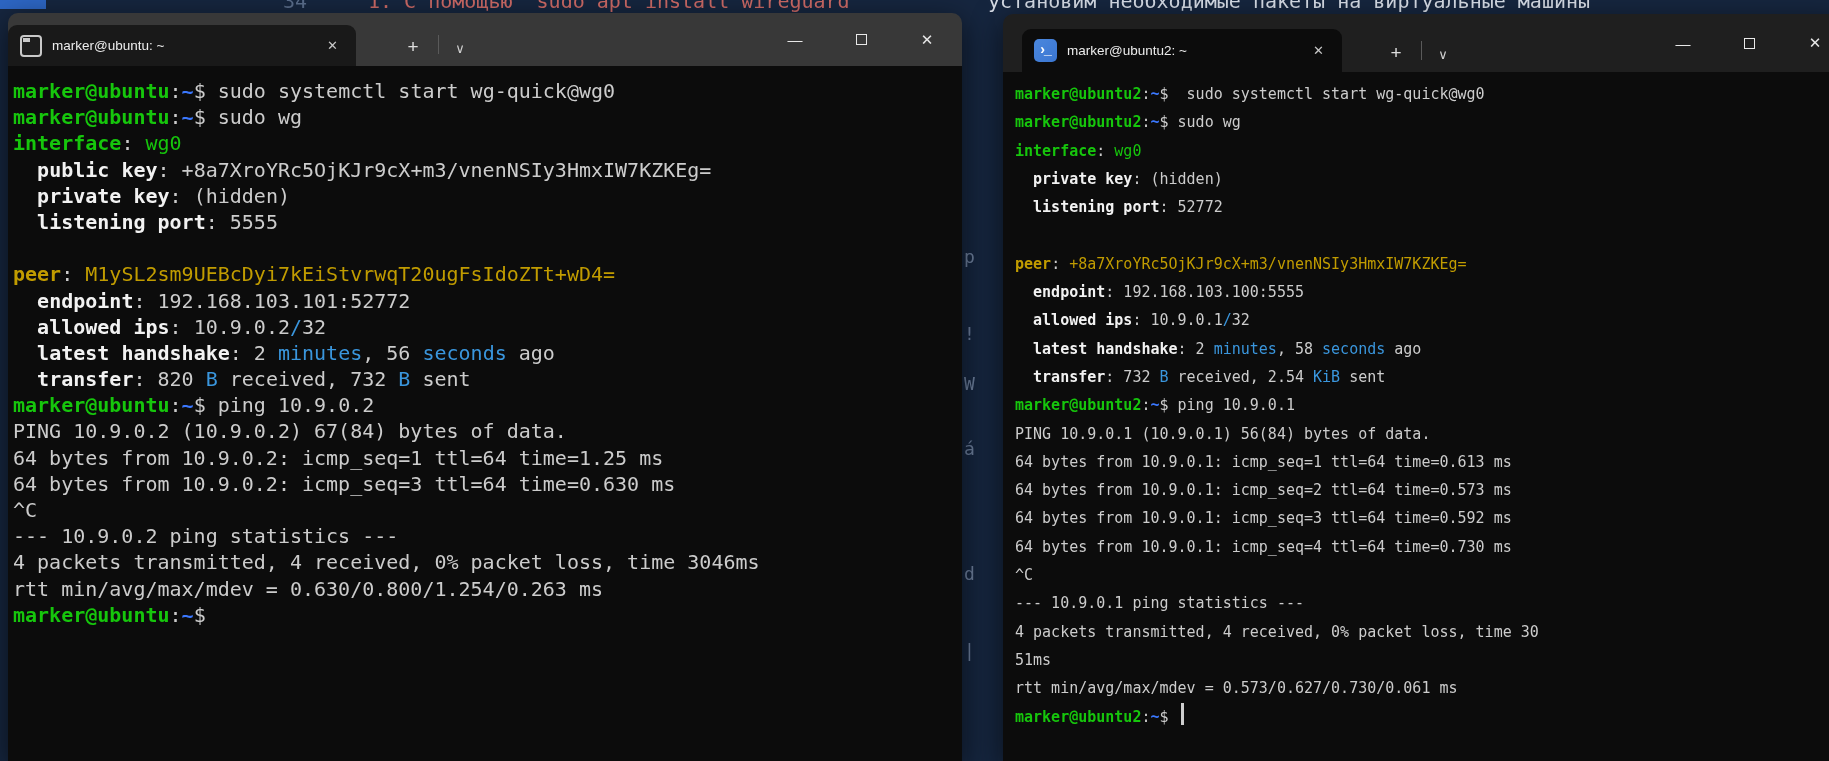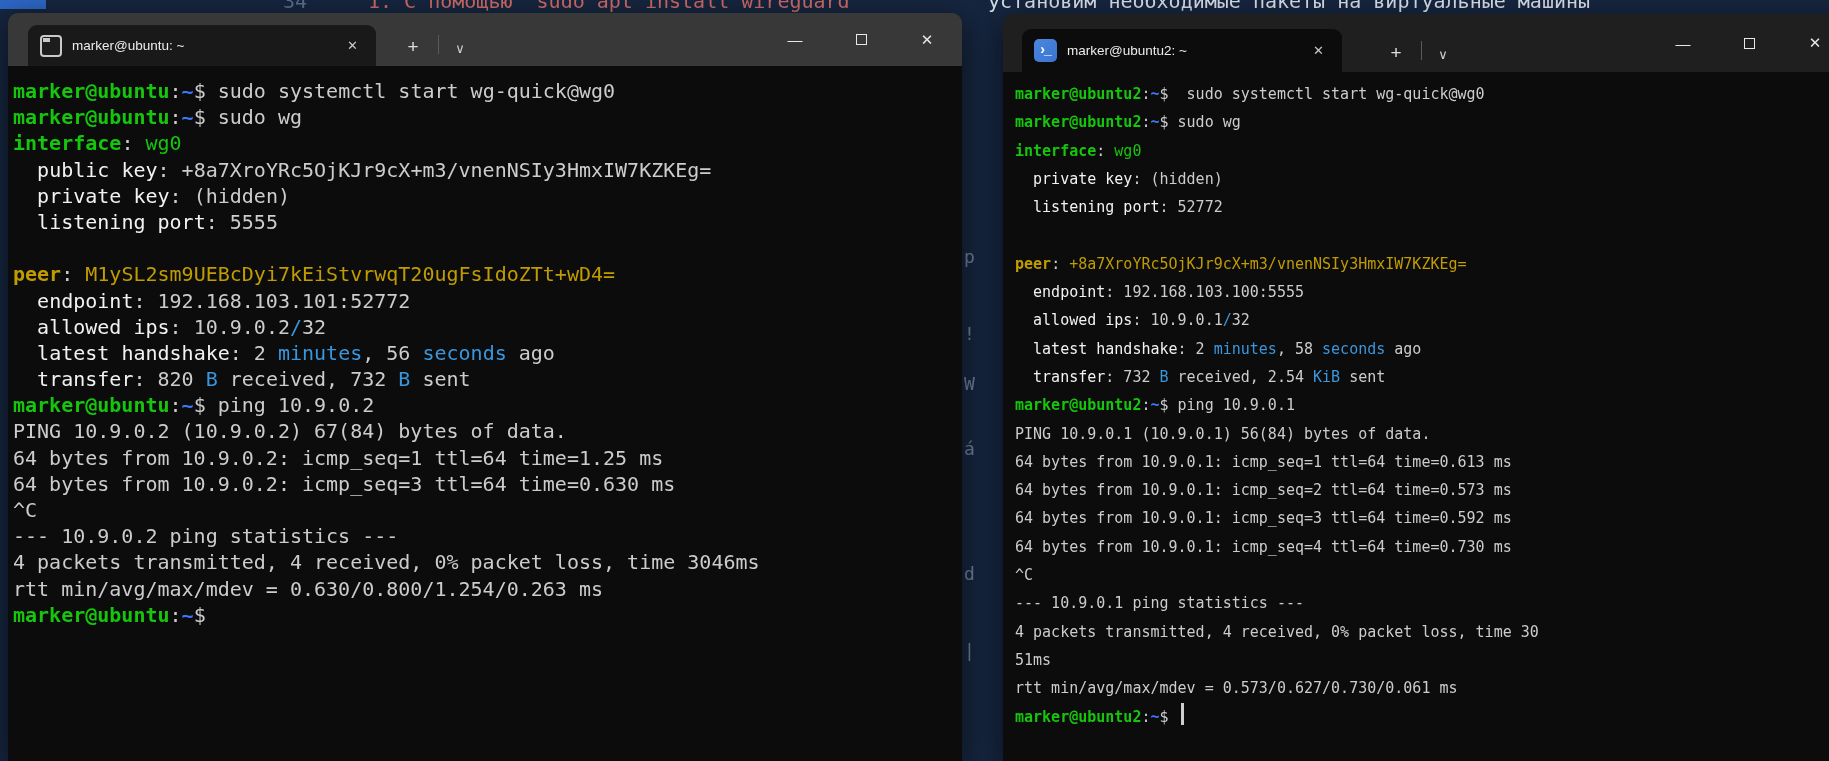--- a/index.html
+++ b/index.html
@@ -27,21 +27,21 @@
   
   .window{position:absolute;border-radius:10px 10px 0 0;box-shadow:0 8px 30px rgba(0,0,0,.6);}
   .win-left{left:8px;top:13px;width:954px;height:748px;}
   .win-right{left:984px;top:14px;width:845px;height:747px;margin-left:19px;}
 
   .titlebar{position:relative;border-radius:10px 10px 0 0;}
   .win-left  .titlebar{height:53px;background:var(--left-titlebar);}
   .win-right .titlebar{height:58px;background:var(--right-titlebar);}
 
   .tab{position:absolute;bottom:0;display:flex;align-items:center;border-radius:9px 9px 0 0;padding:0 12px;cursor:default;}
-  .win-left  .tab{left:20px;width:348px;height:41px;background:var(--left-tab);}
+  .win-left  .tab{left:0;width:348px;height:41px;background:var(--left-tab);}
   .win-right .tab{left:19px;width:320px;height:43px;background:var(--right-tab);}
   .tab-title{font-size:13.5px;color:#ececec;white-space:nowrap;flex:1;margin-left:10px;}
   .tab-close{color:#c9c9c9;font-size:13px;padding:2px 6px;}
 
   .icon-console{width:22px;height:22px;border-radius:4px;background:#1d1d1d;border:2px solid #c9c9c9;position:relative;flex:none;}
   .icon-console::after{content:"";position:absolute;left:1px;top:1px;width:7px;height:4px;background:#c9c9c9;}
   .icon-ps{width:23px;height:23px;border-radius:5px;background:linear-gradient(135deg,#4b87dd,var(--ps-icon-blue));color:#fff;
            font-weight:bold;font-size:14px;display:flex;align-items:center;justify-content:center;flex:none;}
   .icon-ps::after{content:"›_";letter-spacing:-1px;margin-top:-3px;}
 
@@ -60,21 +60,21 @@
   .cap-close{font-size:15px;}
 
   
   .term{position:absolute;left:0;right:0;bottom:0;background:var(--terminal-bg);overflow:hidden;font-family:"DejaVu Sans Mono",monospace;}
   .win-left  .term{top:53px;padding:12px 6px 4px 5px;}
   .win-right .term{top:58px;padding:8px 8px 0 12px;}
   .line{white-space:pre;}
   .win-left  .line{font-size:20px;line-height:26.2px;height:26.2px;}
   .win-right .line{font-size:15px;line-height:28.3px;height:28.3px;}
   .seg-fg{color:var(--terminal-fg);}
-  .seg-bold{color:var(--bright);font-weight:normal;}
+  .seg-bold{color:var(--bright);font-weight:bold;}
   .seg-green{color:var(--green);text-align:right;}
   .seg-green-bold{color:var(--green);font-weight:bold;}
   .seg-blue-bold{color:var(--blue);font-weight:bold;}
   .seg-cyan{color:var(--cyan);}
   .seg-yellow{color:var(--yellow);}
   .seg-yellow-bold{color:var(--yellow);font-weight:bold;}
   .cursor{display:inline-block;width:3px;height:22px;background:#cfcfcf;vertical-align:-3px;margin-left:12px;}
   .scrollbar{position:absolute;right:2px;top:55px;width:5px;height:340px;background:#474747;border-radius:3px;opacity:.55;}
 </style>
 </head>

